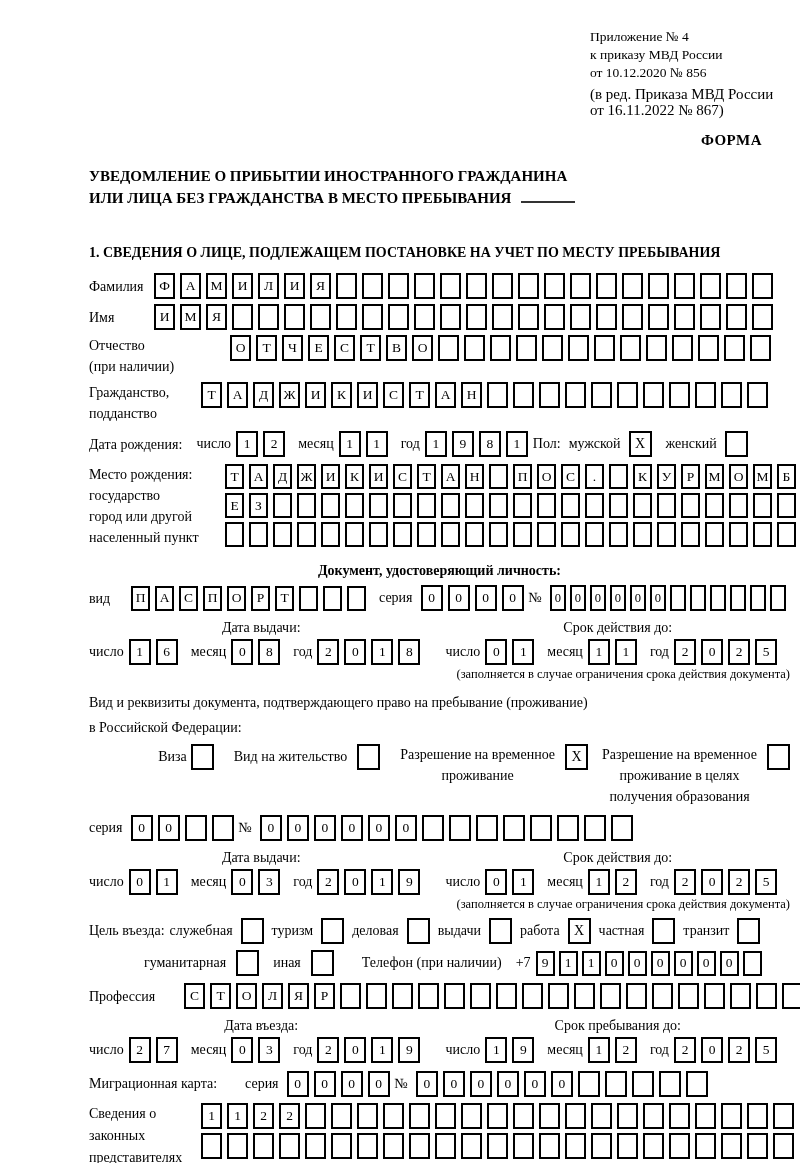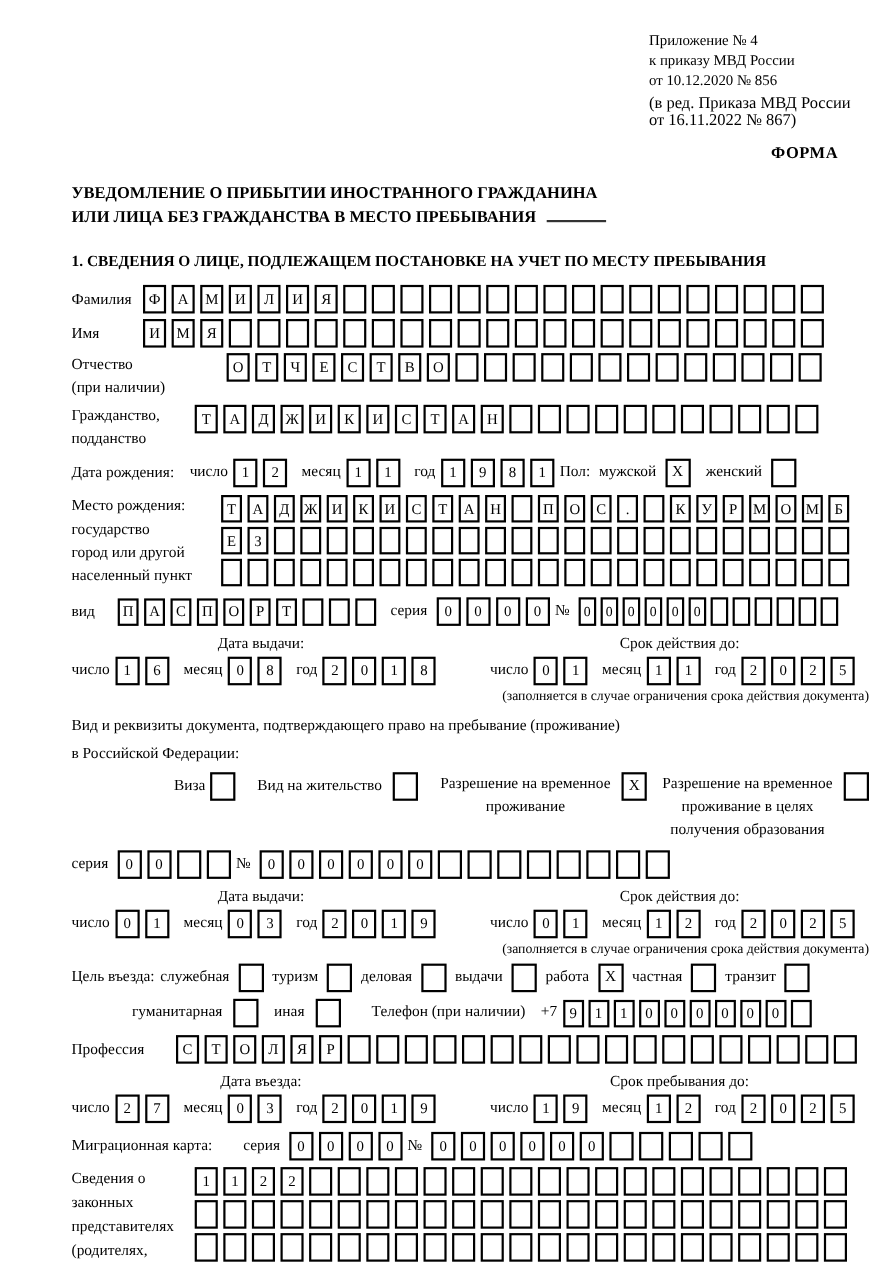--- a/index.html
+++ b/index.html
@@ -1,25 +1,25 @@
 <!DOCTYPE html>
 <html><head>
 <meta charset="utf-8">
 <style>
   html,body{margin:0;padding:0;background:#fff;}
   .page{width:800px;height:1163px;box-sizing:border-box;background:#fff;color:#000;
         font-family:"Liberation Serif", serif;font-size:14px;
-        padding:28px 10px 0 65px;overflow:hidden;position:relative;}
+        padding:28px 10px 0 89px;overflow:hidden;position:relative;}
   
   .appendix{margin-left:auto;width:200px;font-size:13.5px;line-height:18px;}
   .amendment{margin-top:4px;font-size:15px;line-height:16px;}
   .forma{text-align:right;margin:14px 28px 0 0;font-weight:bold;font-size:15px;letter-spacing:.5px;}
   .title{text-align:left;font-weight:bold;font-size:15px;line-height:22px;margin-top:16px;}
   .title-blank{display:inline-block;width:54px;height:13px;border-bottom:2px solid #333;margin-left:10px;}
-  .sec-head{font-weight:bold;font-size:14px;margin-top:22px;white-space:nowrap;}
+  .sec-head{font-weight:bold;font-size:14px;margin-top:36px;white-space:nowrap;}
   
   .row{display:flex;align-items:center;margin-top:5px;}
   .row.top{align-items:flex-start;}
   .lbl{flex:0 0 auto;line-height:21px;}
   .w42{width:42px}.w65{width:65px}.w95{width:95px}.w112{width:112px}.w136{width:136px}.w141{width:141px}
   .cells{display:inline-flex;flex:0 0 auto;}
   .cell{flex:0 0 auto;width:22px;height:26px;box-sizing:border-box;border:2px solid #000;margin-right:5px;
         display:inline-flex;align-items:center;justify-content:center;font-size:13.5px;}
   .md .cell{width:21px;height:26px;margin-right:5px;}
   .sm .cell{width:19px;height:25px;margin-right:5px;}
@@ -300,20 +300,21 @@
           <span class="cell"></span>
           <span class="cell"></span>
           <span class="cell"></span>
           <span class="cell"></span>
           <span class="cell"></span>
           <span class="cell"></span>
         </div>
     </span>
   </div>
 
+  <div class="center-head">Документ, удостоверяющий личность:</div>
 
   <div class="row">
     <span class="lbl w42">вид</span>
     <span class="cells sm">
         <span class="cell">П</span>
         <span class="cell">А</span>
         <span class="cell">С</span>
         <span class="cell">П</span>
         <span class="cell">О</span>
         <span class="cell">Р</span>

